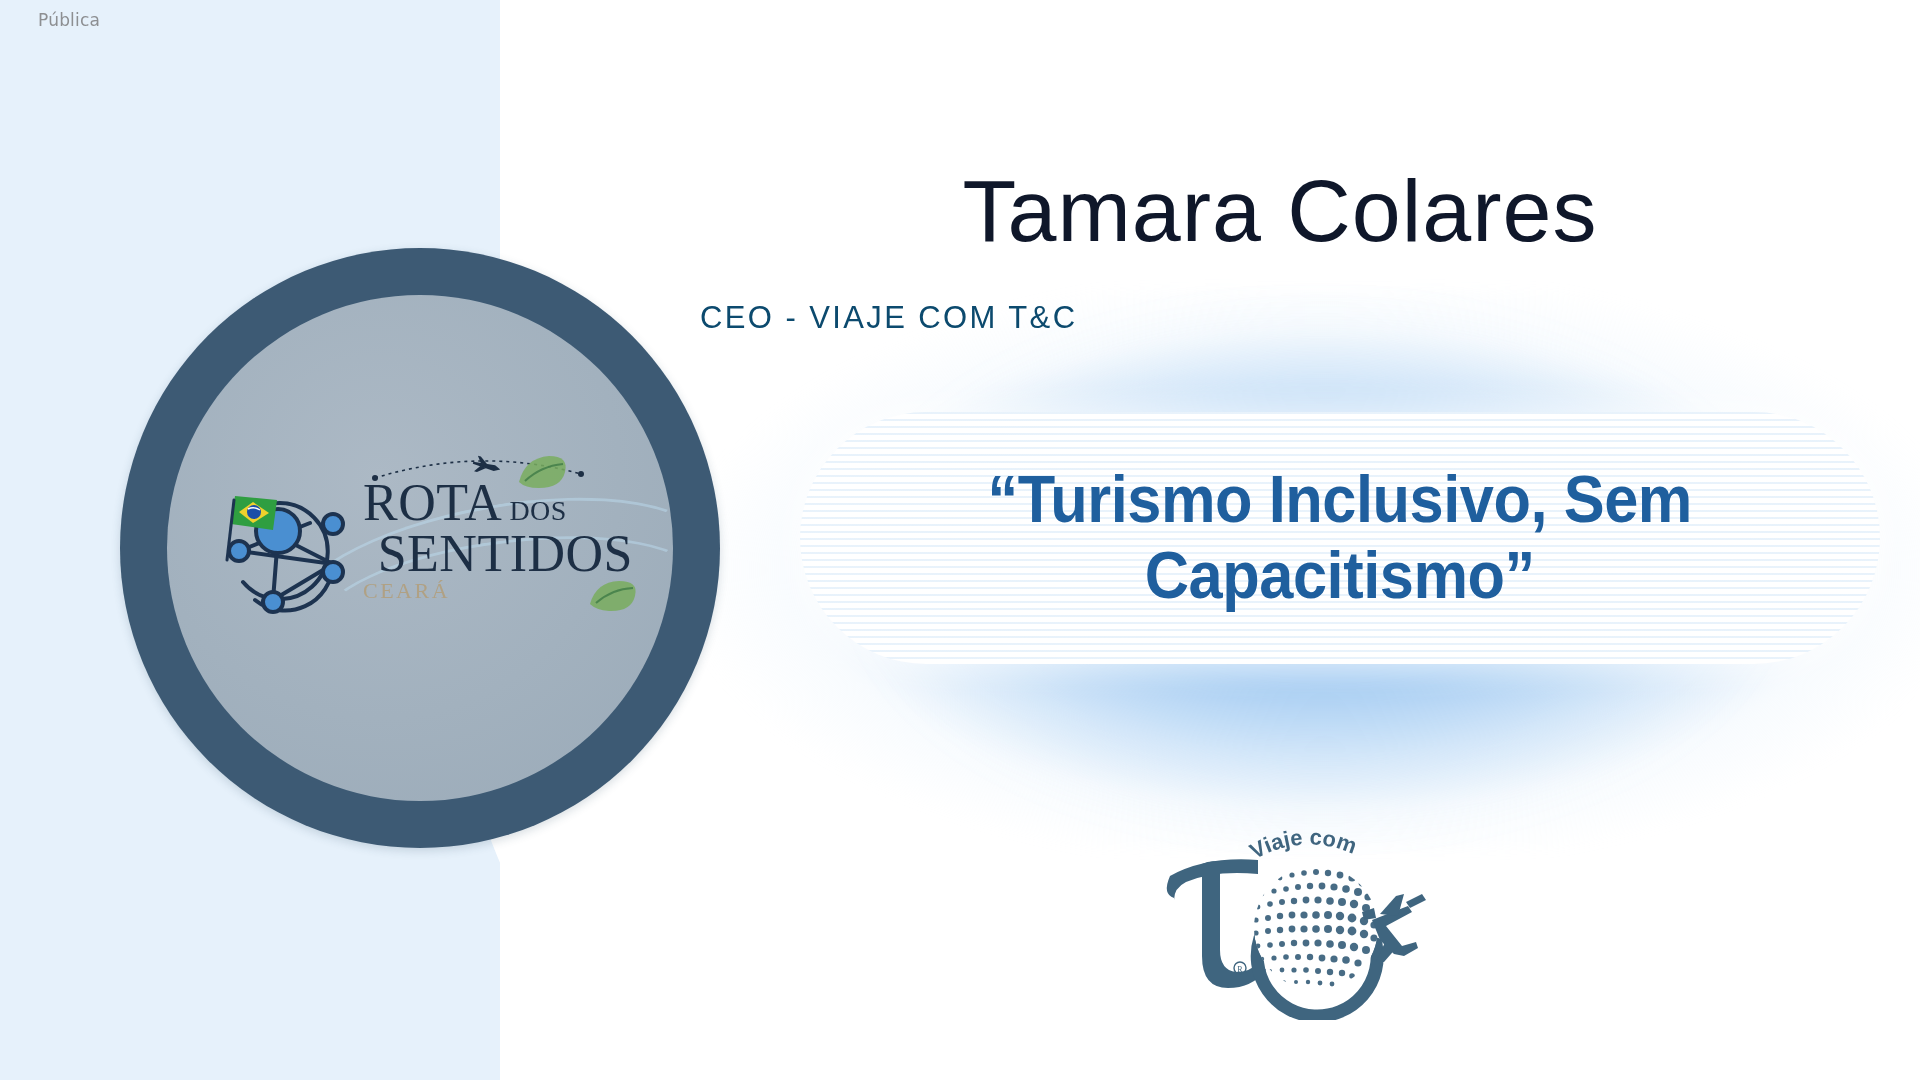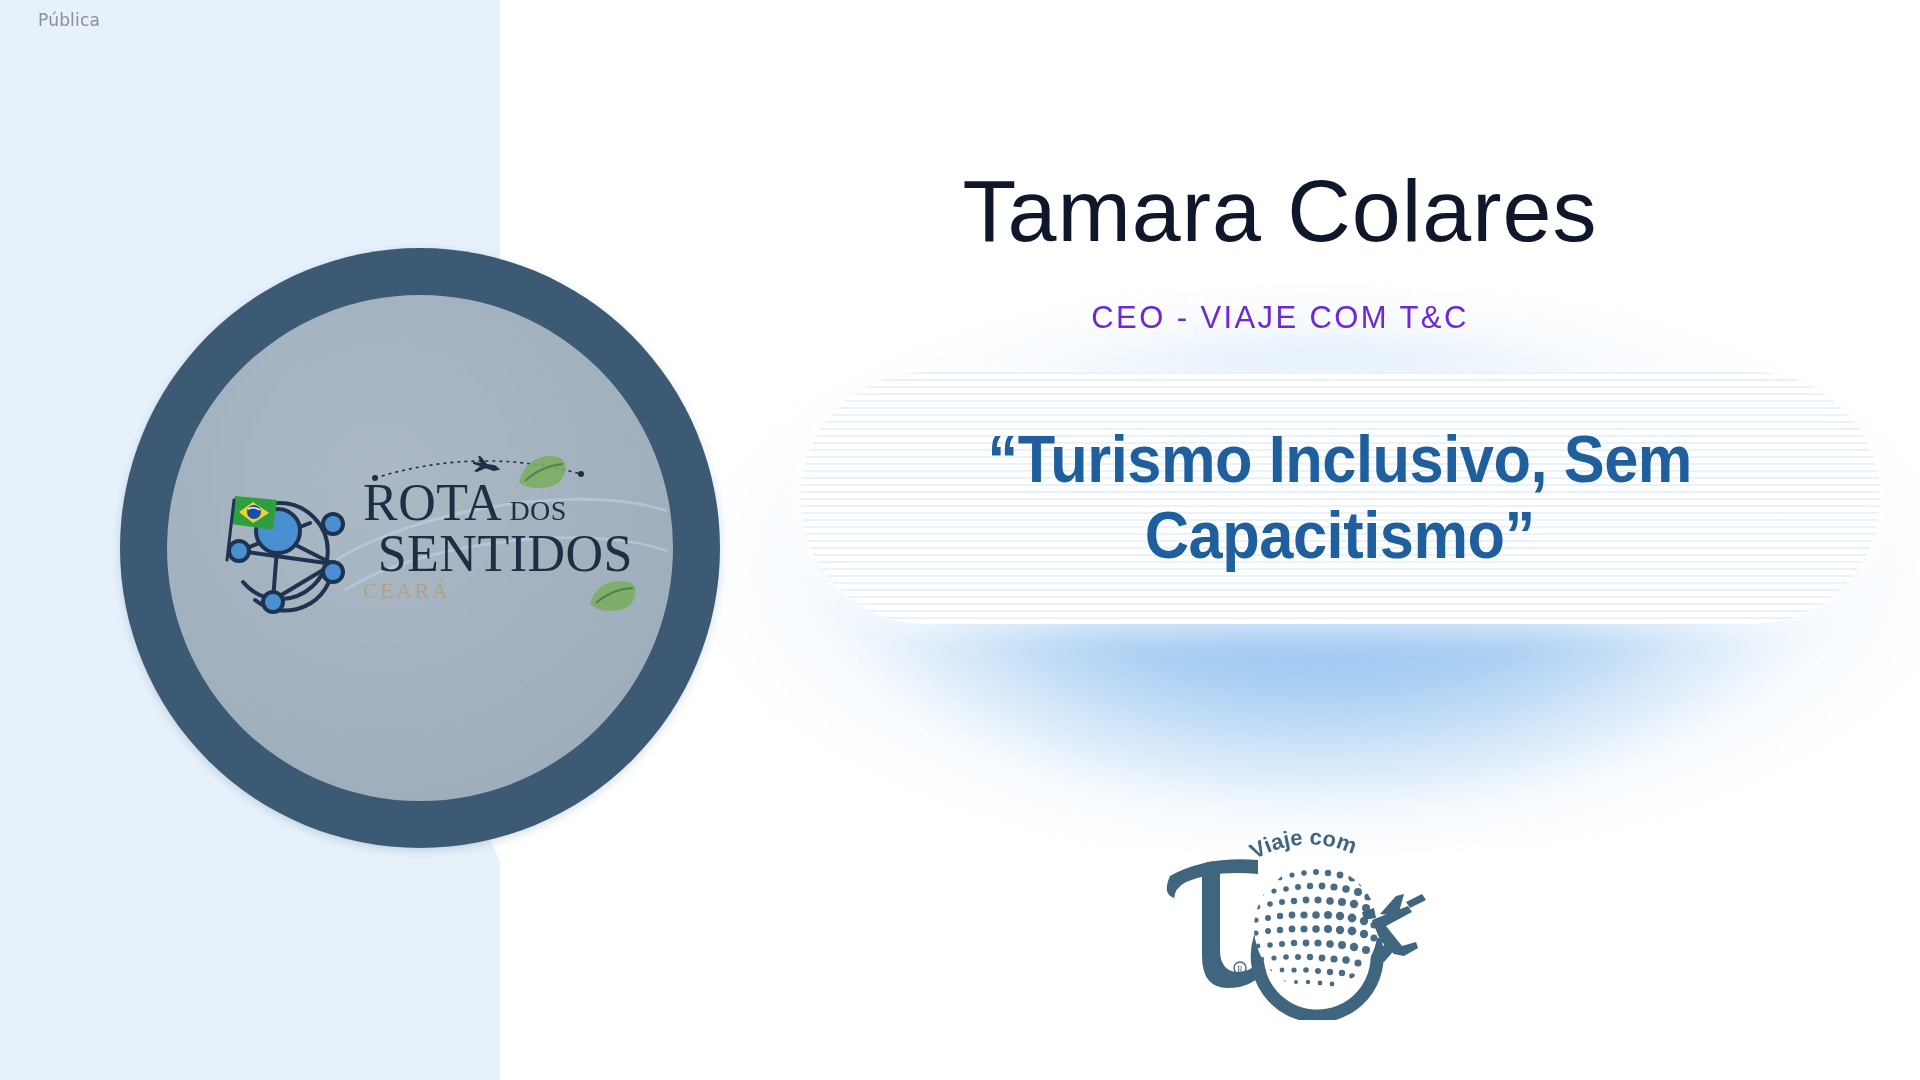--- a/index.html
+++ b/index.html
@@ -181,33 +181,33 @@
     color: #0f172a;
     font-family: "Liberation Sans", sans-serif;
     font-weight: 400;
     white-space: nowrap;
   }
   .speaker-role {
     position: absolute;
     left: 700px;
     top: 300px;
     width: 1160px;
-    text-align: center;
+    text-align: left;
     font-size: 31px;
     letter-spacing: 2.4px;
-    color: #6d28d9;
+    color: #0c4a6e;
     font-family: "Liberation Sans", sans-serif;
     font-weight: 400;
   }
 
   
   .quote-pill {
     position: absolute;
     left: 800px;
-    top: 372px;
+    top: 412px;
     width: 1080px;
     height: 252px;
     border-radius: 126px;
     background:
       repeating-linear-gradient(
         to bottom,
         rgba(214,232,248,0.55) 0px,
         rgba(214,232,248,0.55) 2px,
         rgba(255,255,255,1) 2px,
         rgba(255,255,255,1) 7px);

